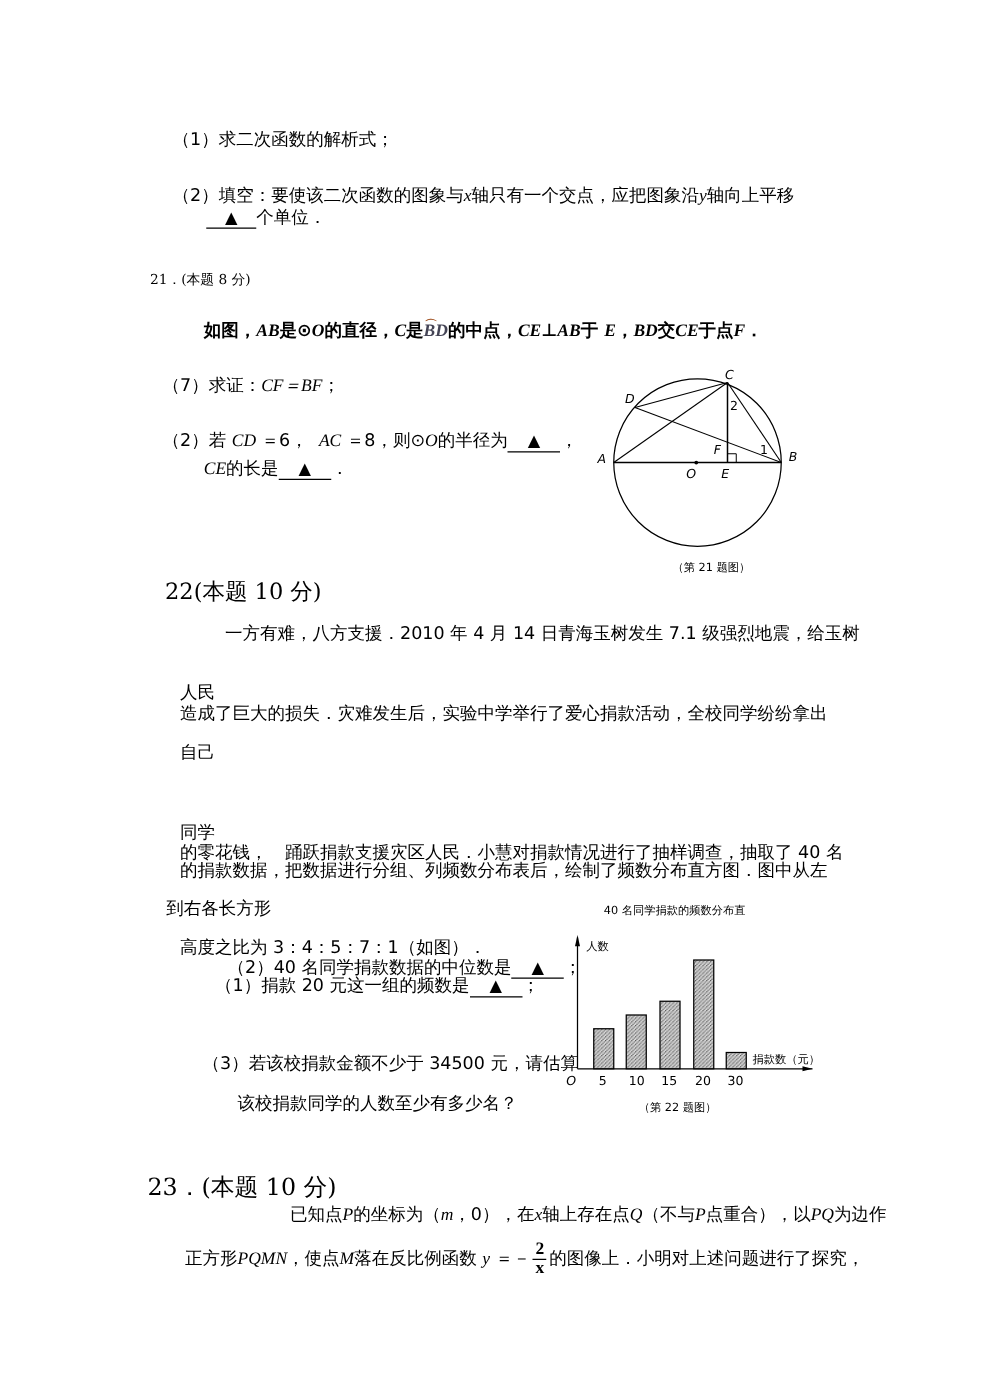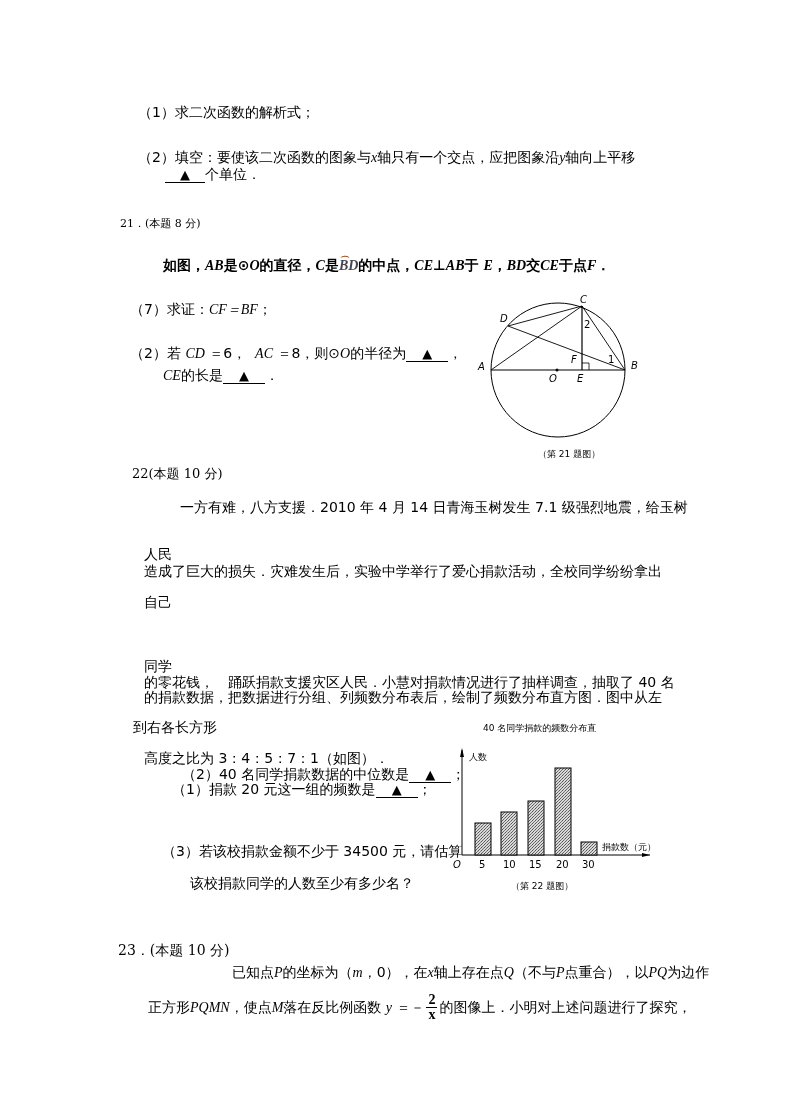--- a/index.html
+++ b/index.html
@@ -52,21 +52,21 @@
   <text x="8" y="80" font-size="10" font-style="italic">A</text>
   <text x="161" y="79" font-size="10" font-style="italic">B</text>
   <text x="79" y="92" font-size="10" font-style="italic">O</text>
   <text x="107" y="92" font-size="10" font-style="italic">E</text>
   <text x="101" y="73" font-size="10" font-style="italic">F</text>
   <text x="114" y="38" font-size="10">2</text>
   <text x="138" y="73" font-size="10">1</text>
   <text x="68" y="167" font-size="9">（第 21 题图）</text>
 </svg>
 
-<div class="t serif" style="left:132px;top:465px;font-size:13px;">22(本题 10 分)</div>
+<div class="t serif" style="left:132px;top:465px;font-size:18px;">22(本题 10 分)</div>
 <div class="t" style="left:180px;top:498px;">一方有难，八方支援．2010 年 4 月 14 日青海玉树发生 7.1 级强烈地震，给玉树</div>
 <div class="t" style="left:144px;top:530px;margin-top:15px;">人民</div>
 <div class="t" style="left:144px;top:562px;">造成了巨大的损失．灾难发生后，实验中学举行了爱心捐款活动，全校同学纷纷拿出</div>
 <div class="t" style="left:144px;top:593px;text-align:right;">自己</div>
 <div class="t" style="left:144px;top:625px;margin-top:48px;">的零花钱，　踊跃捐款支援灾区人民．小慧对捐款情况进行了抽样调查，抽取了 40 名</div>
 <div class="t" style="left:144px;top:657px;">同学</div>
 <div class="t" style="left:144px;top:688px;">的捐款数据，把数据进行分组、列频数分布表后，绘制了频数分布直方图．图中从左</div>
 <div class="t" style="left:133px;top:718px;">到右各长方形</div>
 <div class="t" style="left:144px;top:749px;">高度之比为 3：4：5：7：1（如图）．</div>
 
@@ -104,19 +104,19 @@
     <rect x="136" y="127" width="16" height="13" fill="url(#hatch)" stroke="#000" stroke-width="1"></rect>
   </g>
   <text x="34" y="153" font-size="10">5</text>
   <text x="58" y="153" font-size="10">10</text>
   <text x="84" y="153" font-size="10">15</text>
   <text x="111" y="153" font-size="10">20</text>
   <text x="137" y="153" font-size="10">30</text>
   <text x="66" y="174" font-size="9">（第 22 题图）</text>
 </svg>
 
-<div class="t serif" style="left:118px;top:941px;font-size:14px;">23．(本题 10 分)</div>
+<div class="t serif" style="left:118px;top:941px;font-size:19px;">23．(本题 10 分)</div>
 <div class="t" style="left:187px;top:963px;margin-left:45px;">
   <span>已知点</span><span class="it">P</span><span>的坐标为（</span><span class="it">m</span><span>，0），在</span><span class="it">x</span><span>轴上存在点</span><span class="it">Q</span><span>（不与</span><span class="it">P</span><span>点重合），以</span><span class="it">PQ</span><span>为边作</span>
 </div>
 <div class="t" style="left:148px;top:993px;">
   <span>正方形</span><span class="it">PQMN</span><span>，使点</span><span class="it">M</span><span>落在反比例函数</span> <span class="it">y</span> <span>＝</span><span>－</span><span style="display:inline-block;vertical-align:middle;text-align:center;font-family:'Liberation Serif',serif;font-weight:bold;line-height:14px;margin:0 2px;"><span style="display:block;border-bottom:1px solid #000;padding:0 2px;">2</span><span style="display:block;">x</span></span><span>的图像上．小明对上述问题进行了探究，</span>
 </div>
 
 </body></html>

